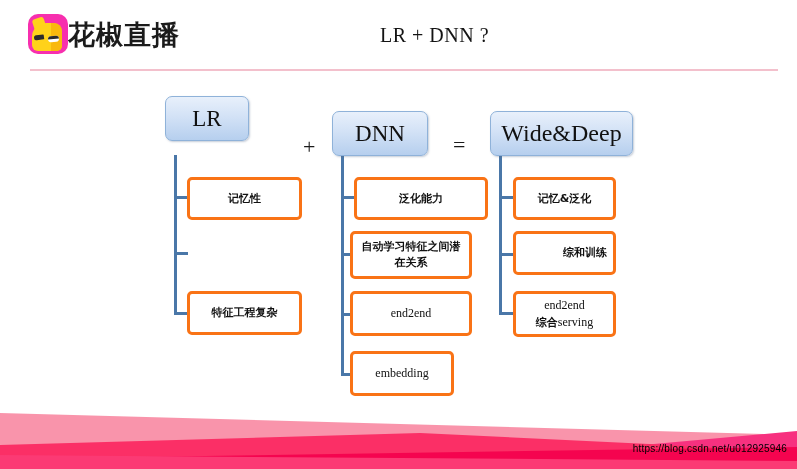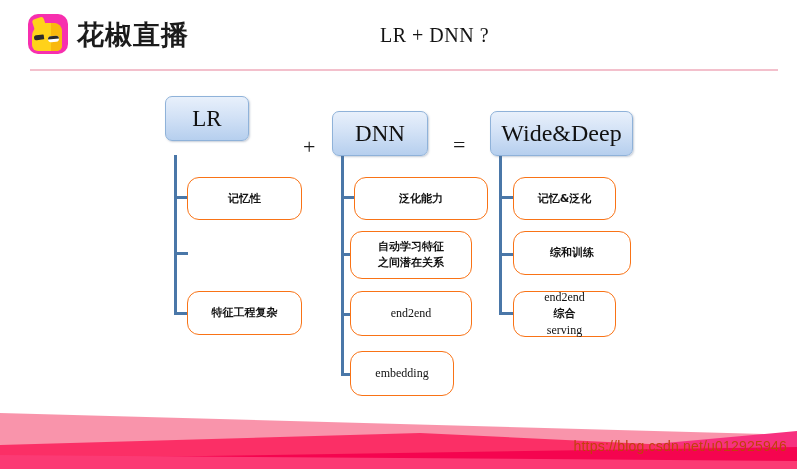--- a/index.html
+++ b/index.html
@@ -25,21 +25,20 @@
     overflow: hidden;
   }
 
   
   #brand {
     position: absolute;
     left: 28px;
     top: 14px;
     display: flex;
     align-items: center;
-    gap: 9px;
   }
   #brand-logo {
     width: 40px;
     height: 40px;
     border-radius: 10px;
     background: #f72fae;
     position: relative;
     overflow: hidden;
     flex: none;
   }
@@ -153,33 +152,33 @@
     align-items: center;
     justify-content: center;
     font-family: "Liberation Serif", "DejaVu Serif", serif;
     font-size: 23px;
     color: #111111;
     white-space: nowrap;
   }
   .child-box {
     position: absolute;
     box-sizing: border-box;
-    border: 1px solid #f97316;
-    border-radius: 12px;
+    border: 3px solid #f97316;
+    border-radius: 5px;
     background: #ffffff;
     display: flex;
     align-items: center;
     justify-content: center;
     text-align: center;
     font-family: "DejaVu Sans", sans-serif;
     font-size: 11px;
     font-weight: bold;
     color: #111111;
     line-height: 1.45;
-    padding: 2px 22px;
+    padding: 2px 6px;
   }
   .child-box.latin {
     font-family: "Liberation Serif", "DejaVu Serif", serif;
     font-weight: normal;
     font-size: 12px;
   }
   .child-box.mixed {
     font-family: "DejaVu Sans", sans-serif;
     font-weight: bold;
     font-size: 11px;
@@ -217,22 +216,22 @@
     height: 80px;
     overflow: hidden;
   }
   #deco svg { display: block; }
 
   #watermark {
     position: absolute;
     right: 10px;
     bottom: 15px;
     font-family: "Liberation Sans", sans-serif;
-    font-size: 14px;
-    color: #c2410c;
+    font-size: 10px;
+    color: #000000;
     letter-spacing: 0.2px;
     white-space: nowrap;
   }
 </style>
 </head>
 <body>
 
 <div id="slide">
 
   <div id="brand">
@@ -300,21 +299,21 @@
     <div class="branch" style="left:499px; top:253px; width:14px;"></div>
     <div class="branch" style="left:499px; top:312px; width:14px;"></div>
 
     <div class="head-box" style="left:490px; top:111px; width:143px; height:45px; font-size:24px;">
       <span>Wide&amp;Deep</span>
     </div>
 
     <div class="child-box" style="left:513px; top:177px; width:103px; height:43px;">
       <span>记忆&amp;泛化</span>
     </div>
-    <div class="child-box" style="left:513px; top:231px; width:118px; height:44px;">
+    <div class="child-box" style="left:513px; top:231px; width:103px; height:44px;justify-content:flex-end;">
       <span>综和训练</span>
     </div>
     <div class="child-box mixed" style="left:513px; top:291px; width:103px; height:46px; flex-direction:column;">
       <span class="latin-part">end2end</span>
       <span>
         <span>综合</span><span class="latin-part">serving</span>
       </span>
     </div>
 
   </div>

